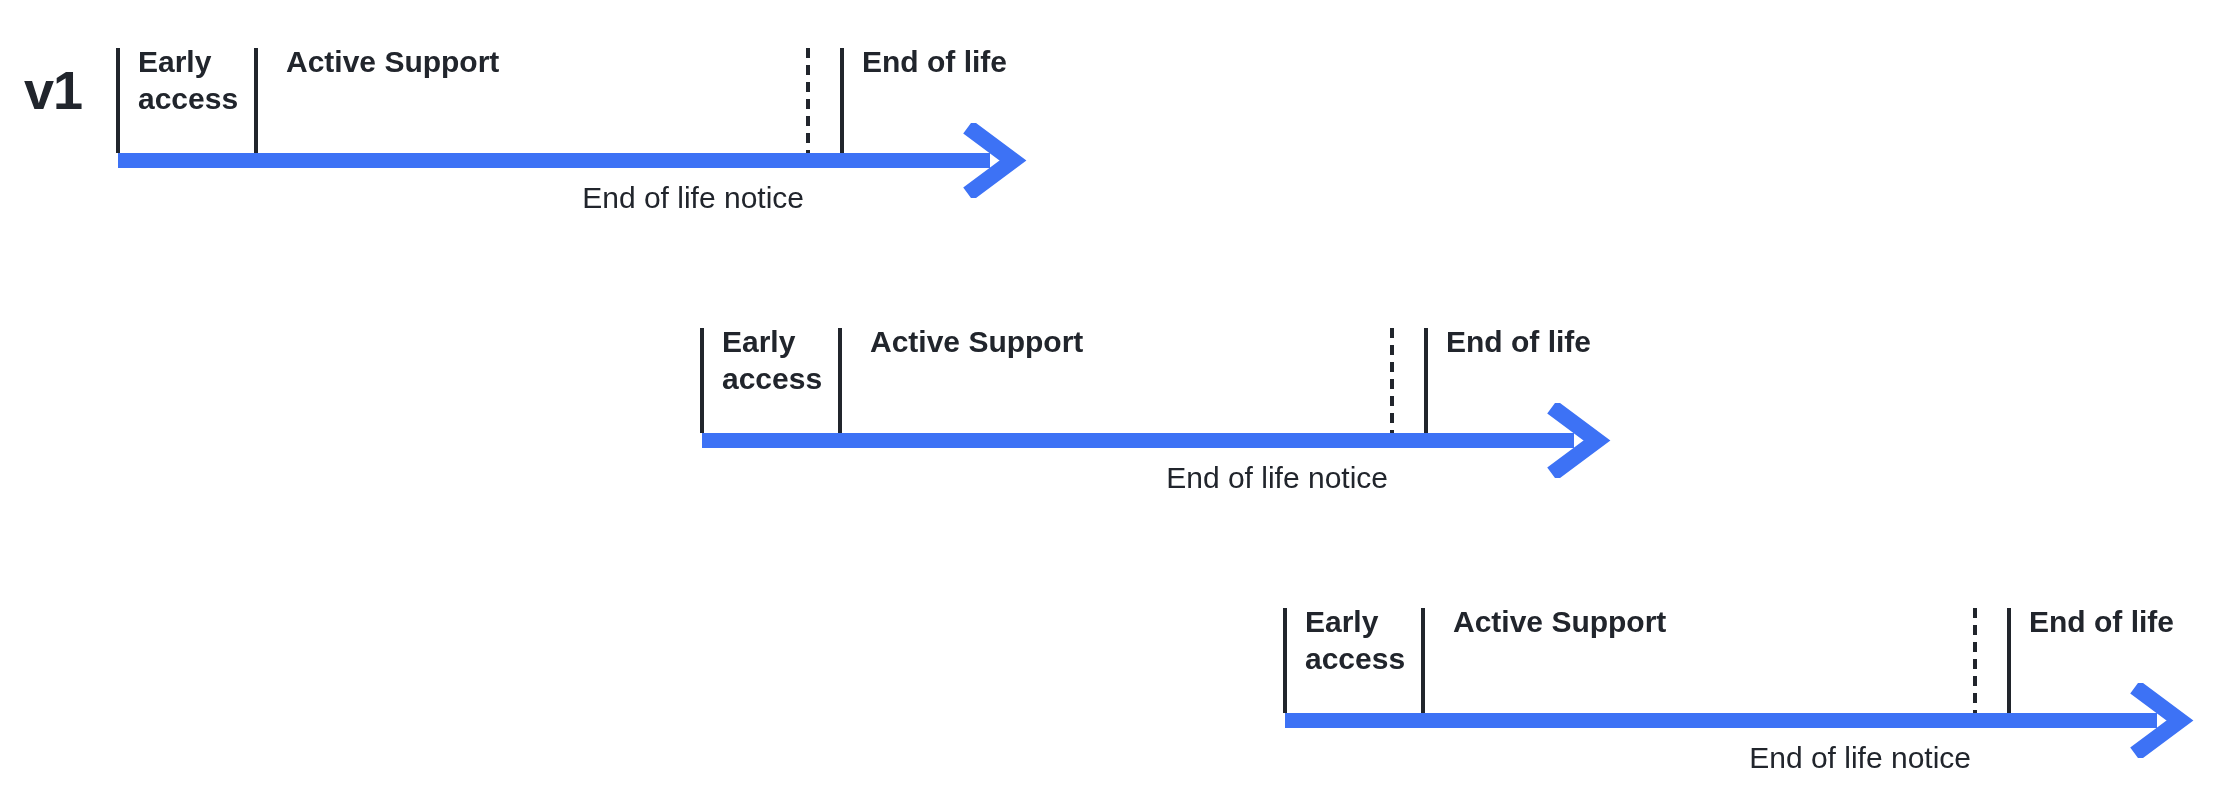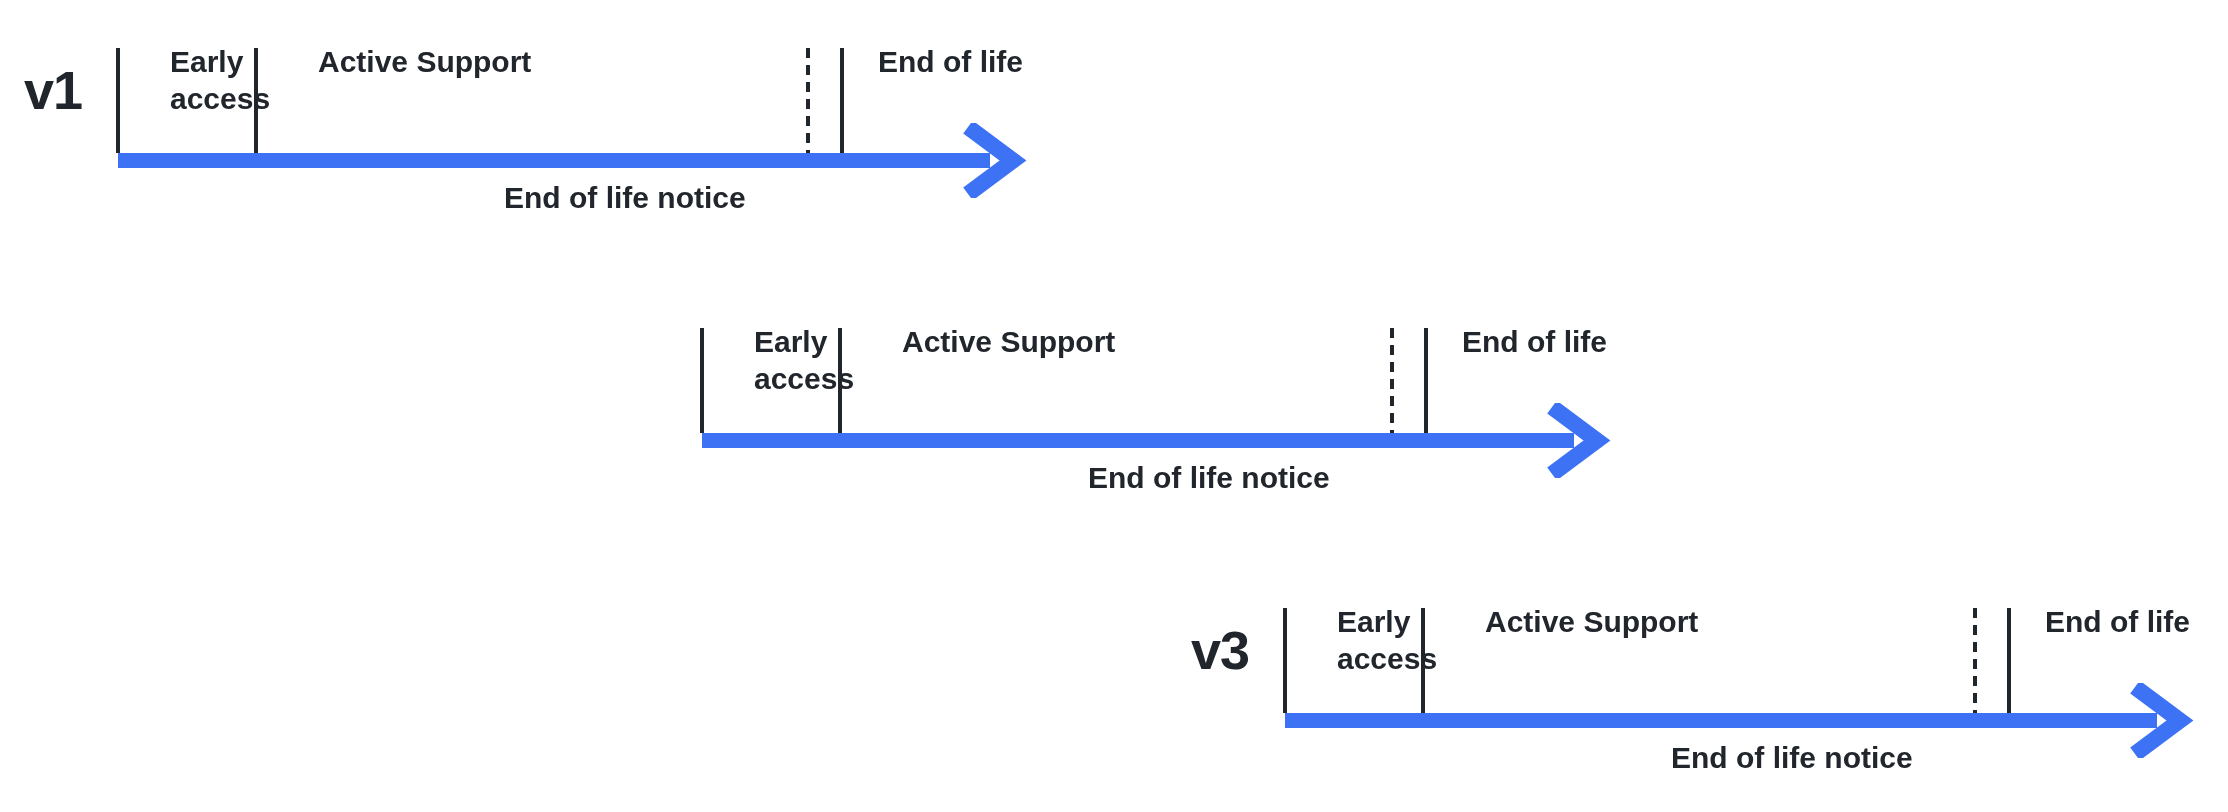--- a/index.html
+++ b/index.html
@@ -28,32 +28,32 @@
   .tick-start{left:-2px;}
   .tick-active{left:136px;}
   .tick-eol{left:722px;}
   .tick-dashed{
     position:absolute;top:0;left:688px;width:4px;height:105px;
     background:repeating-linear-gradient(to bottom, var(--ink) 0 10px, transparent 10px 17px);
   }
 
   .phase-label{
     position:absolute;top:-5px;font-size:30px;font-weight:700;
-    line-height:37px;color:var(--ink);margin-left:32px;
+    line-height:37px;color:var(--ink);
   }
   .label-early{left:20px;width:112px;}
   .label-active{left:168px;width:420px;white-space:nowrap;}
-  .label-eol{left:728px;width:320px;white-space:nowrap;}
+  .label-eol{left:744px;width:320px;white-space:nowrap;}
 
   .arrow{position:absolute;left:0;top:75px;width:910px;height:75px;color:var(--accent);}
   .arrow svg{display:block;width:910px;height:75px;}
 
   .notice-label{
     position:absolute;left:386px;top:131px;width:300px;
-    font-size:30px;font-weight:700;line-height:37px;
+    text-align:right;font-size:30px;font-weight:400;line-height:37px;
     color:var(--ink);white-space:nowrap;
   }
 </style>
 </head>
 <body>
 
 <div class="canvas">
 
   <div class="timeline row-1">
     <div class="version-label">v1</div>
@@ -84,21 +84,20 @@
     <div class="arrow">
       <svg viewBox="0 0 910 75" xmlns="http://www.w3.org/2000/svg">
         <line x1="0" y1="37.5" x2="872" y2="37.5" stroke="currentColor" stroke-width="15"></line>
         <path d="M 850 4 L 895 37.5 L 850 71" fill="none" stroke="currentColor" stroke-width="16" stroke-linejoin="miter" stroke-linecap="butt"></path>
       </svg>
     </div>
     <div class="notice-label">End of life notice</div>
   </div>
 
   <div class="timeline row-3">
-    <div class="version-label">v3</div>
     <div class="tick tick-start"></div>
     <div class="tick tick-active"></div>
     <div class="tick-dashed"></div>
     <div class="tick tick-eol"></div>
     <div class="phase-label label-early">Early access</div>
     <div class="phase-label label-active">Active Support</div>
     <div class="phase-label label-eol">End of life</div>
     <div class="arrow">
       <svg viewBox="0 0 910 75" xmlns="http://www.w3.org/2000/svg">
         <line x1="0" y1="37.5" x2="872" y2="37.5" stroke="currentColor" stroke-width="15"></line>

